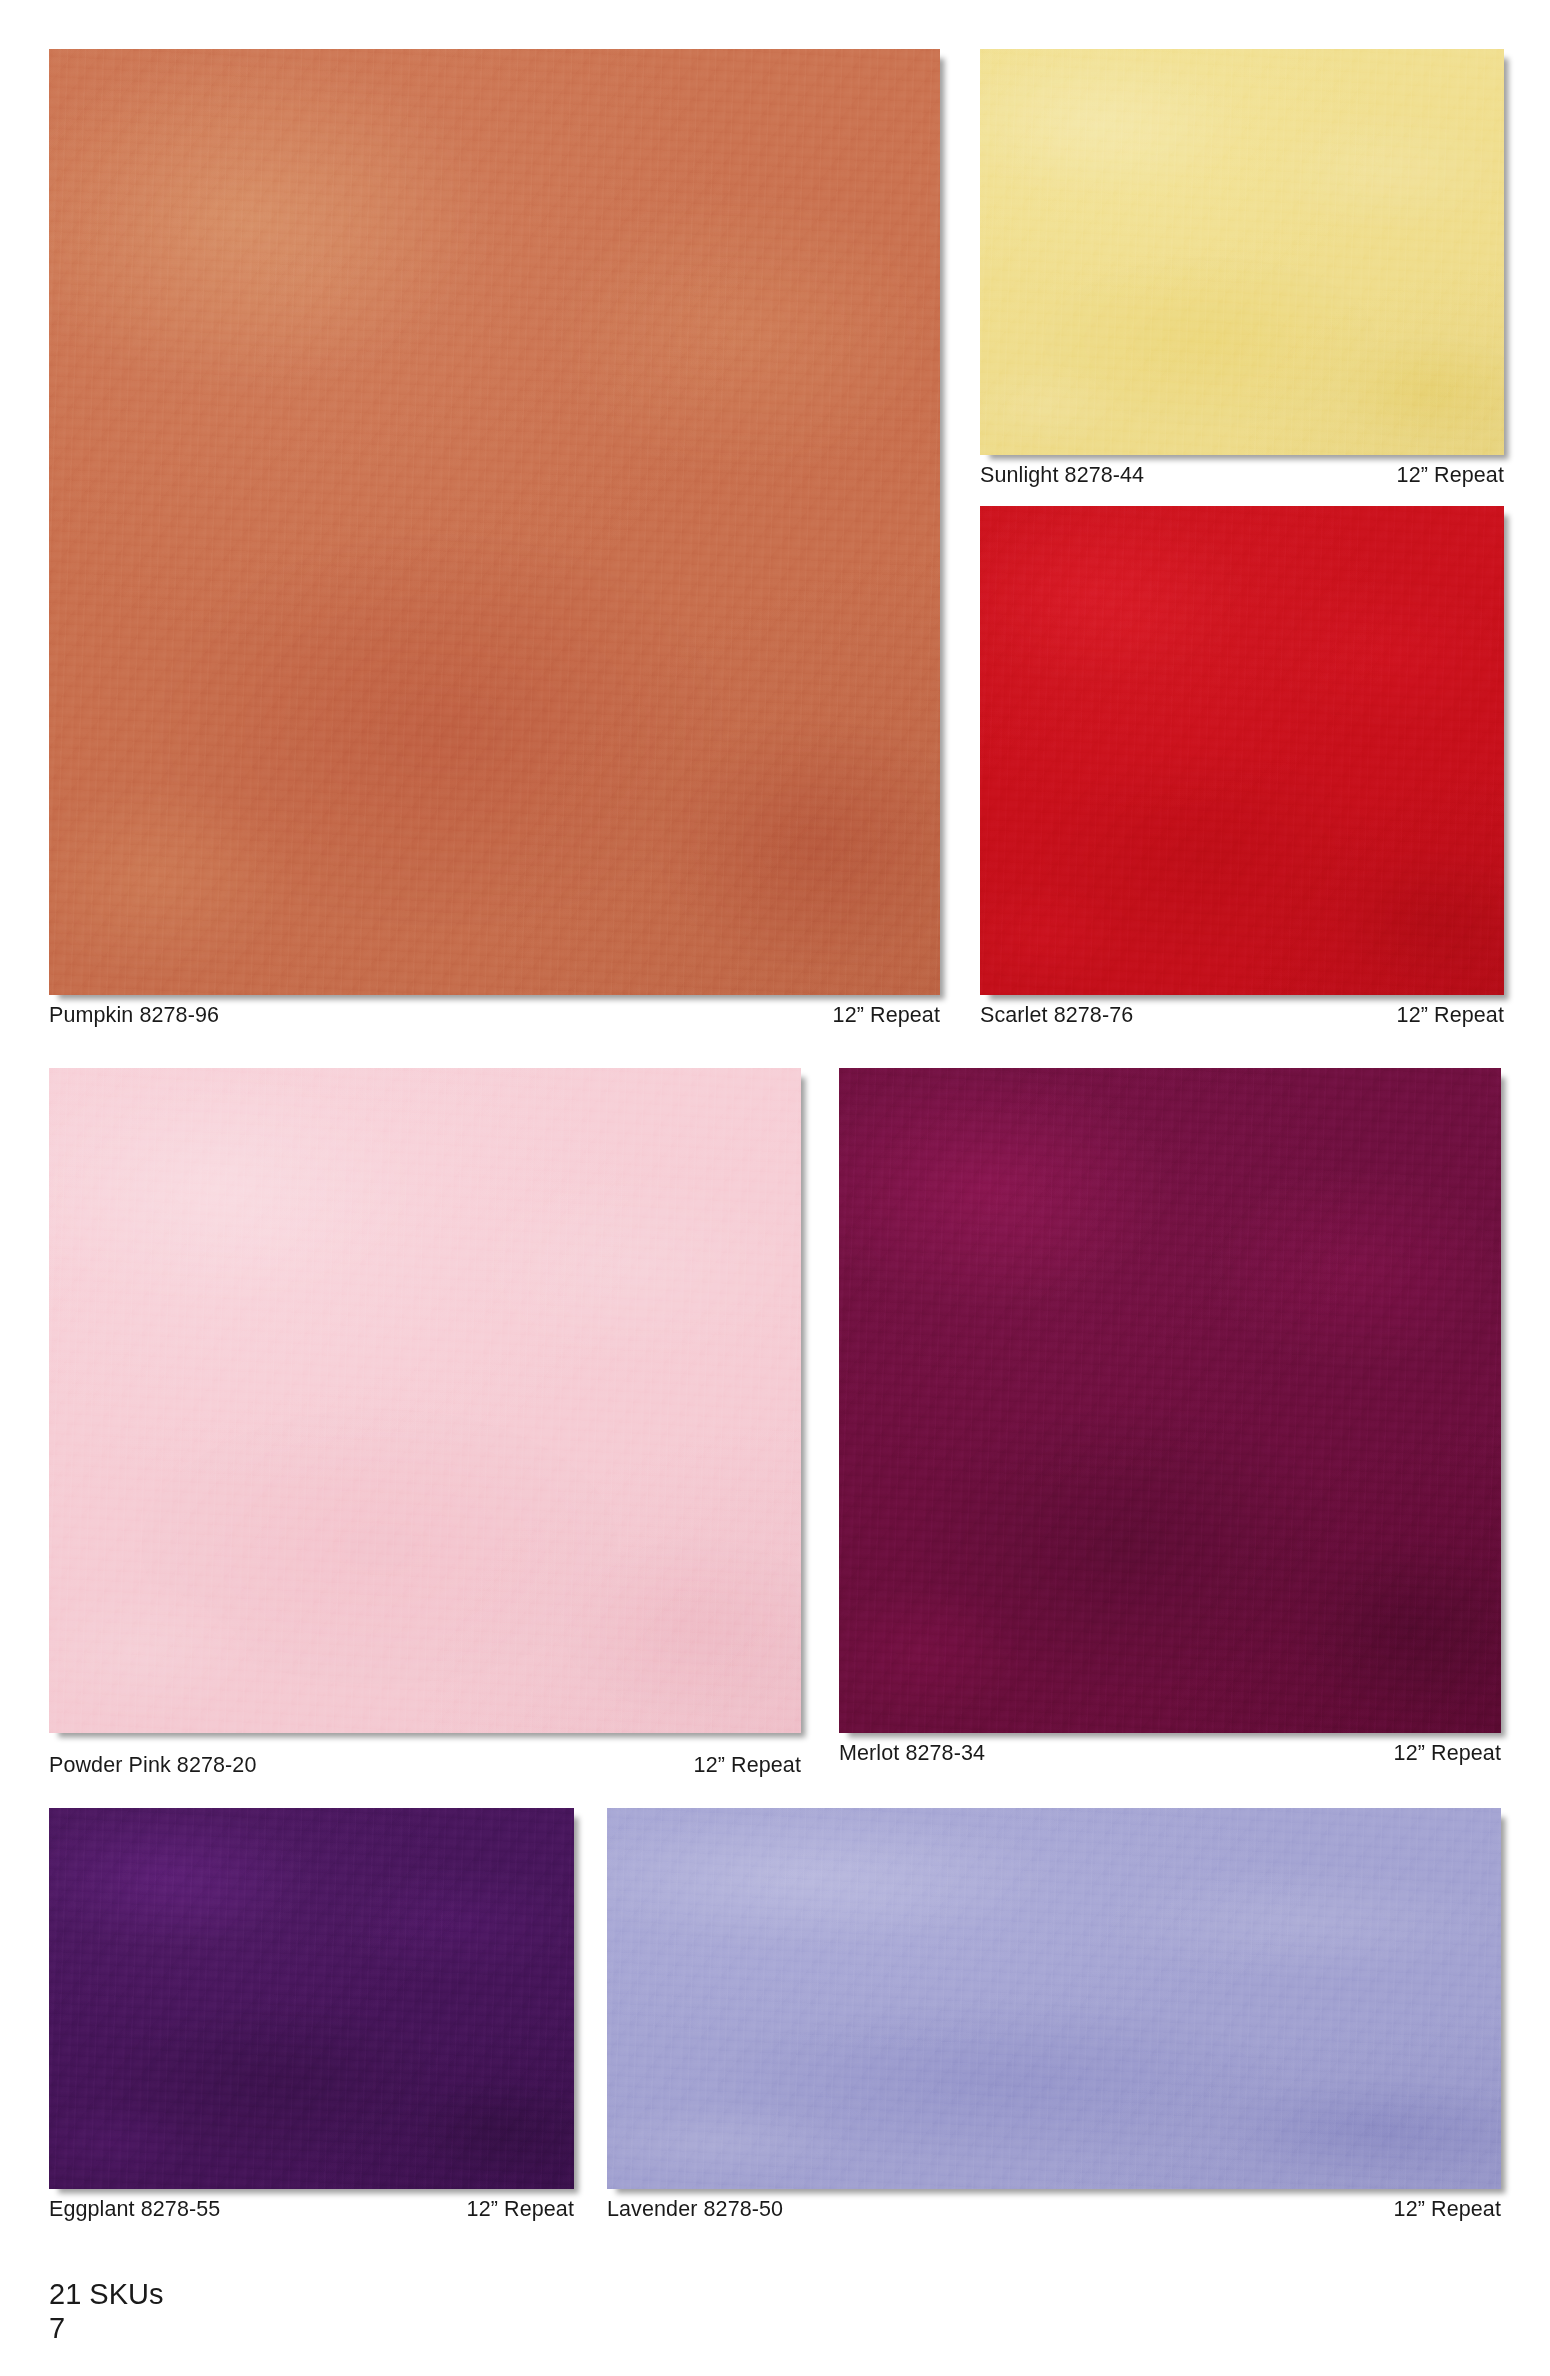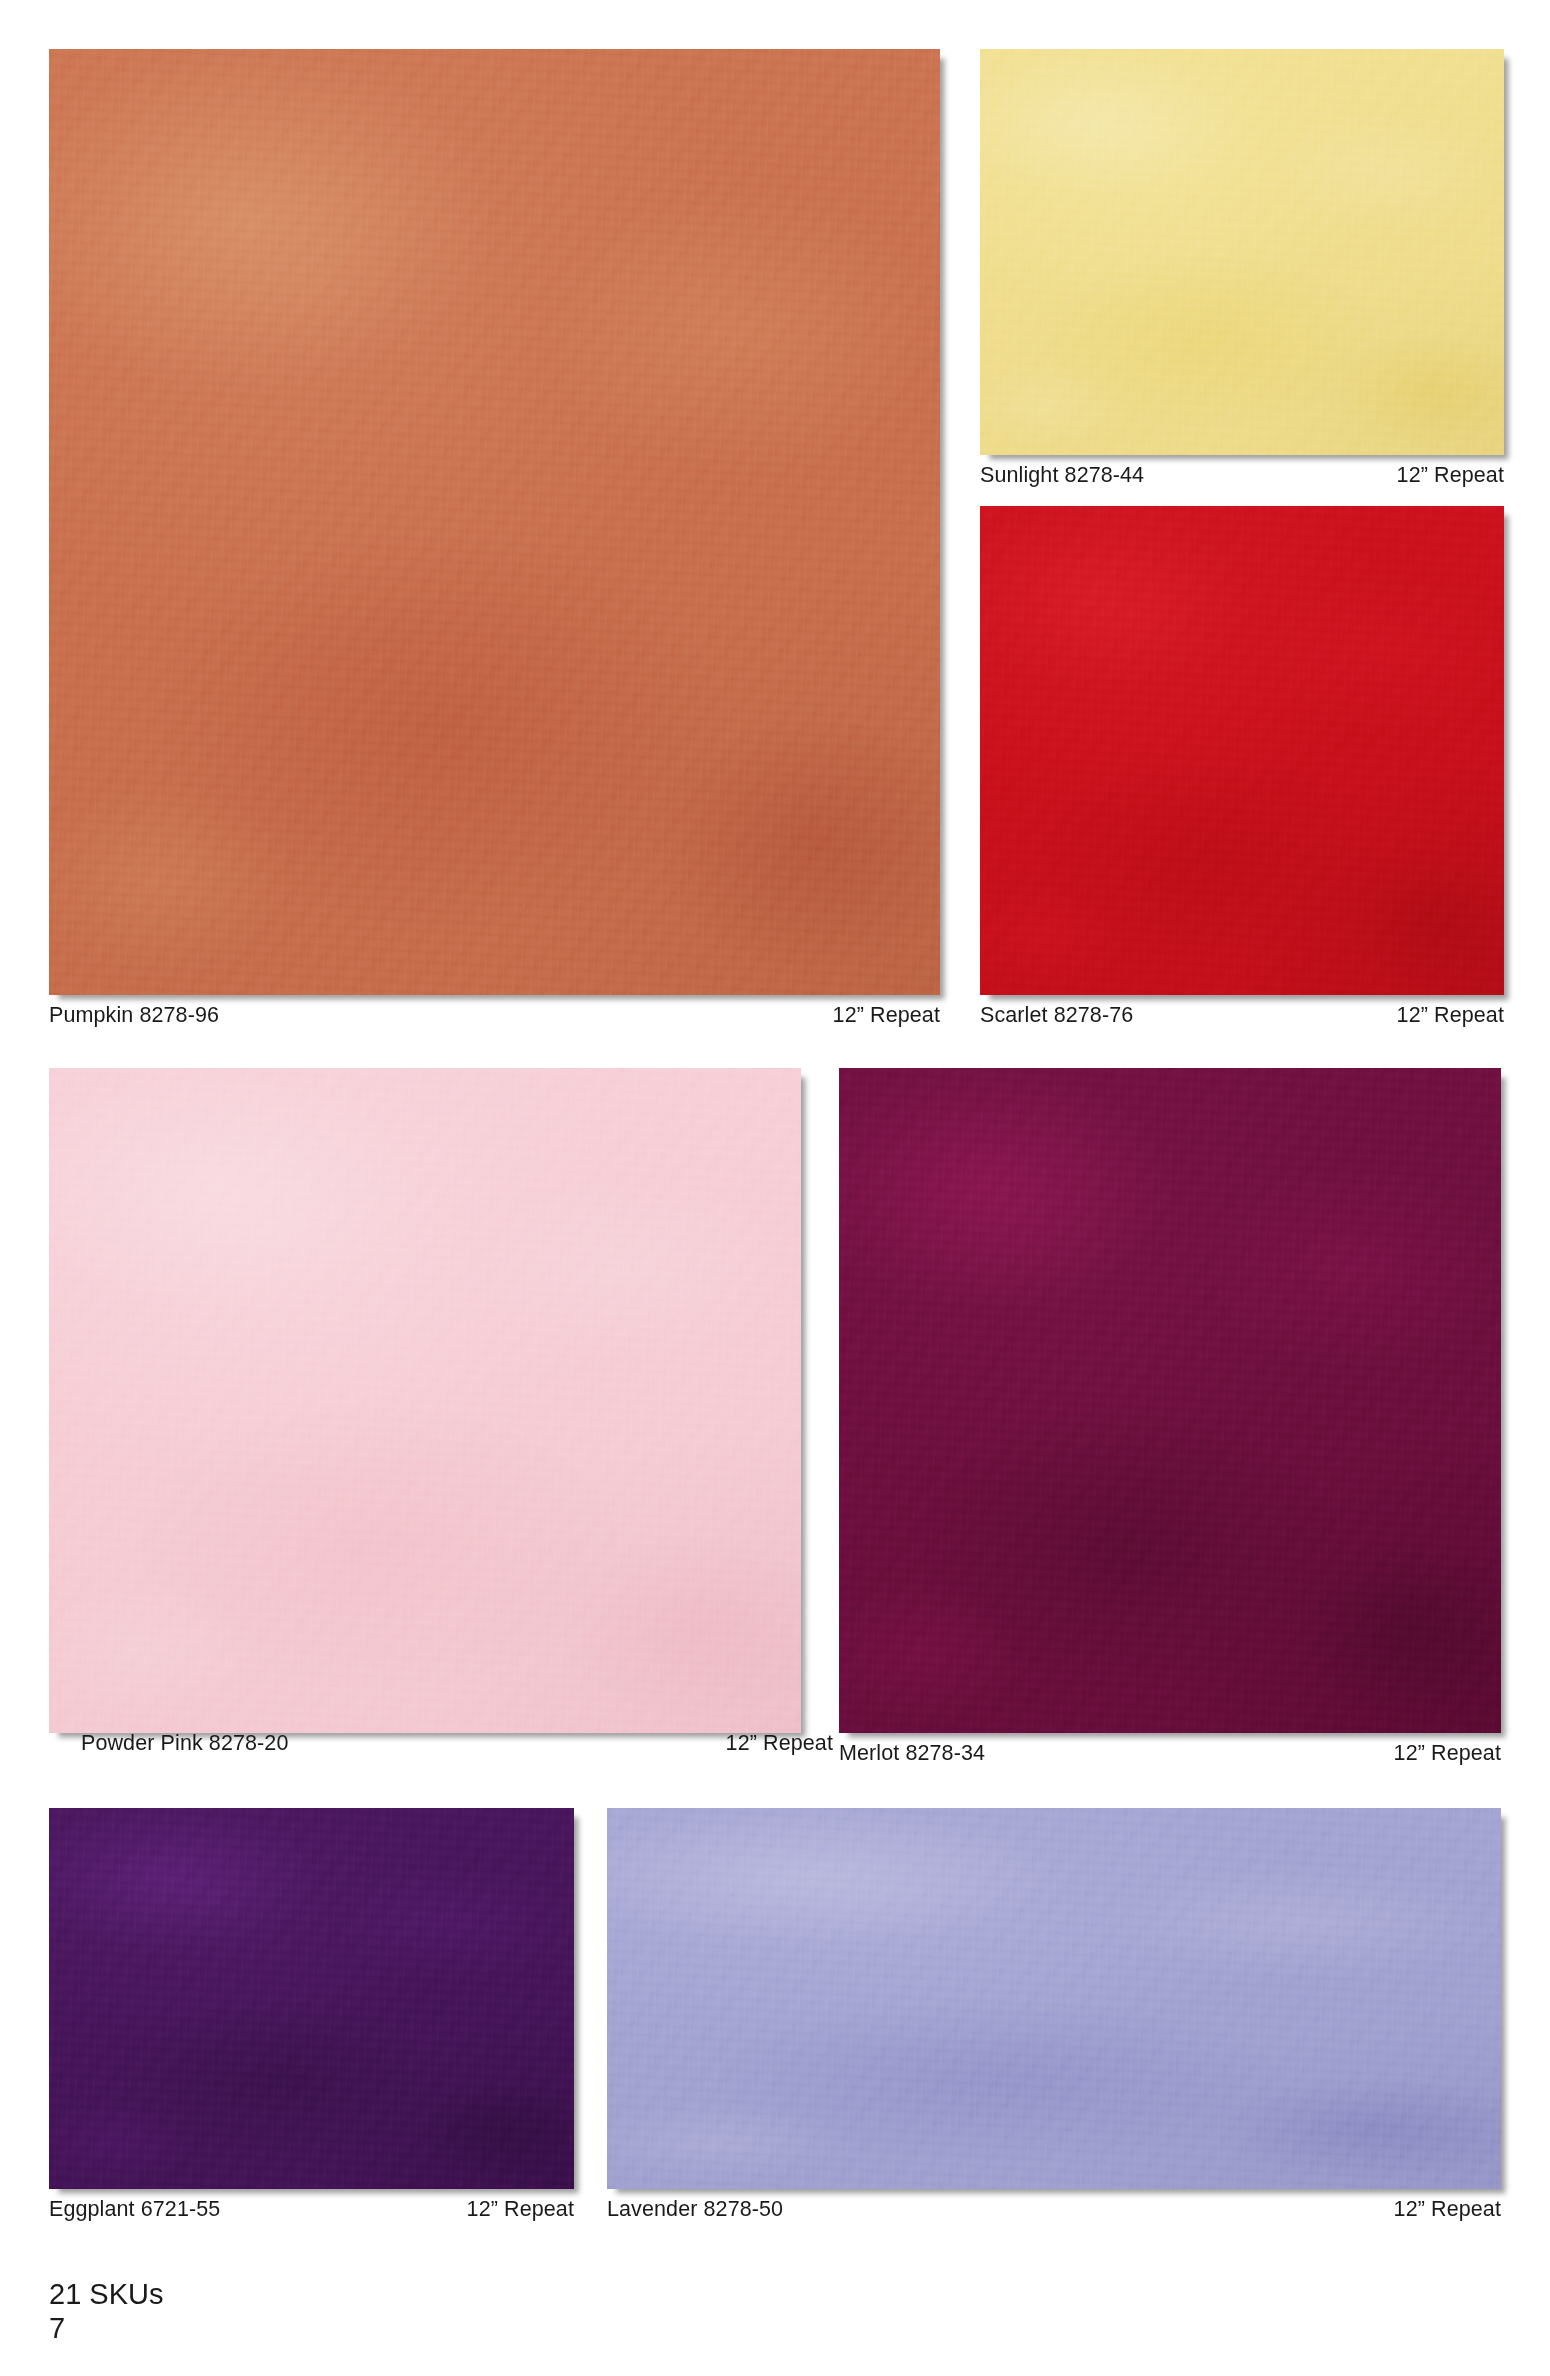--- a/index.html
+++ b/index.html
@@ -134,36 +134,36 @@
       </div>
       <div class="swatch-card" style="left: 980px; top: 506px; width: 524px; height: 528px;">
         <div class="swatch-img" style="height: 489px; background-color: rgb(201, 16, 27); background-image: radial-gradient(70% 55% at 30% 25%, rgba(220, 32, 41, 0.4), transparent 70%), radial-gradient(55% 45% at 75% 70%, rgba(166, 10, 20, 0.533), transparent 72%), radial-gradient(90% 60% at 55% 95%, rgba(166, 10, 20, 0.333), transparent 75%), linear-gradient(168deg, rgba(220, 32, 41, 0.2), rgba(201, 16, 27, 0) 45%, rgba(166, 10, 20, 0.227));"></div>
         <div class="caption" style="top: 497px;">
           <span class="name">Scarlet 8278-76</span>
           <span class="repeat">12” Repeat</span>
         </div>
       </div>
       <div class="swatch-card" style="left: 49px; top: 1068px; width: 752px; height: 705px;">
         <div class="swatch-img" style="height: 665px; background-color: rgb(246, 205, 213); background-image: radial-gradient(70% 55% at 30% 25%, rgba(251, 224, 230, 0.4), transparent 70%), radial-gradient(55% 45% at 75% 70%, rgba(234, 183, 194, 0.533), transparent 72%), radial-gradient(90% 60% at 55% 95%, rgba(234, 183, 194, 0.333), transparent 75%), linear-gradient(168deg, rgba(251, 224, 230, 0.2), rgba(246, 205, 213, 0) 45%, rgba(234, 183, 194, 0.227));"></div>
-        <div class="caption" style="top: 663px; margin-left: 32px;">
+        <div class="caption" style="top: 685px;">
           <span class="name">Powder Pink 8278-20</span>
           <span class="repeat">12” Repeat</span>
         </div>
       </div>
       <div class="swatch-card" style="left: 839px; top: 1068px; width: 662px; height: 705px;">
         <div class="swatch-img" style="height: 665px; background-color: rgb(109, 15, 62); background-image: radial-gradient(70% 55% at 30% 25%, rgba(131, 24, 77, 0.4), transparent 70%), radial-gradient(55% 45% at 75% 70%, rgba(77, 7, 41, 0.533), transparent 72%), radial-gradient(90% 60% at 55% 95%, rgba(77, 7, 41, 0.333), transparent 75%), linear-gradient(168deg, rgba(131, 24, 77, 0.2), rgba(109, 15, 62, 0) 45%, rgba(77, 7, 41, 0.227));"></div>
         <div class="caption" style="top: 673px;">
           <span class="name">Merlot 8278-34</span>
           <span class="repeat">12” Repeat</span>
         </div>
       </div>
       <div class="swatch-card" style="left: 49px; top: 1808px; width: 525px; height: 421px;">
         <div class="swatch-img" style="height: 381px; background-color: rgb(70, 21, 90); background-image: radial-gradient(70% 55% at 30% 25%, rgba(91, 34, 115, 0.4), transparent 70%), radial-gradient(55% 45% at 75% 70%, rgba(48, 12, 64, 0.533), transparent 72%), radial-gradient(90% 60% at 55% 95%, rgba(48, 12, 64, 0.333), transparent 75%), linear-gradient(168deg, rgba(91, 34, 115, 0.2), rgba(70, 21, 90, 0) 45%, rgba(48, 12, 64, 0.227));"></div>
         <div class="caption" style="top: 389px;">
-          <span class="name">Eggplant 6721-55</span>
+          <span class="name">Eggplant 8278-55</span>
           <span class="repeat">12” Repeat</span>
         </div>
       </div>
       <div class="swatch-card" style="left: 607px; top: 1808px; width: 894px; height: 421px; padding-left: 12px;">
         <div class="swatch-img" style="height: 381px; background-color: rgb(163, 163, 210); background-image: radial-gradient(70% 55% at 30% 25%, rgba(184, 184, 224, 0.4), transparent 70%), radial-gradient(55% 45% at 75% 70%, rgba(141, 141, 194, 0.533), transparent 72%), radial-gradient(90% 60% at 55% 95%, rgba(141, 141, 194, 0.333), transparent 75%), linear-gradient(168deg, rgba(184, 184, 224, 0.2), rgba(163, 163, 210, 0) 45%, rgba(141, 141, 194, 0.227));"></div>
         <div class="caption" style="top: 389px;">
           <span class="name">Lavender 8278-50</span>
           <span class="repeat">12” Repeat</span>
         </div>
       </div>

